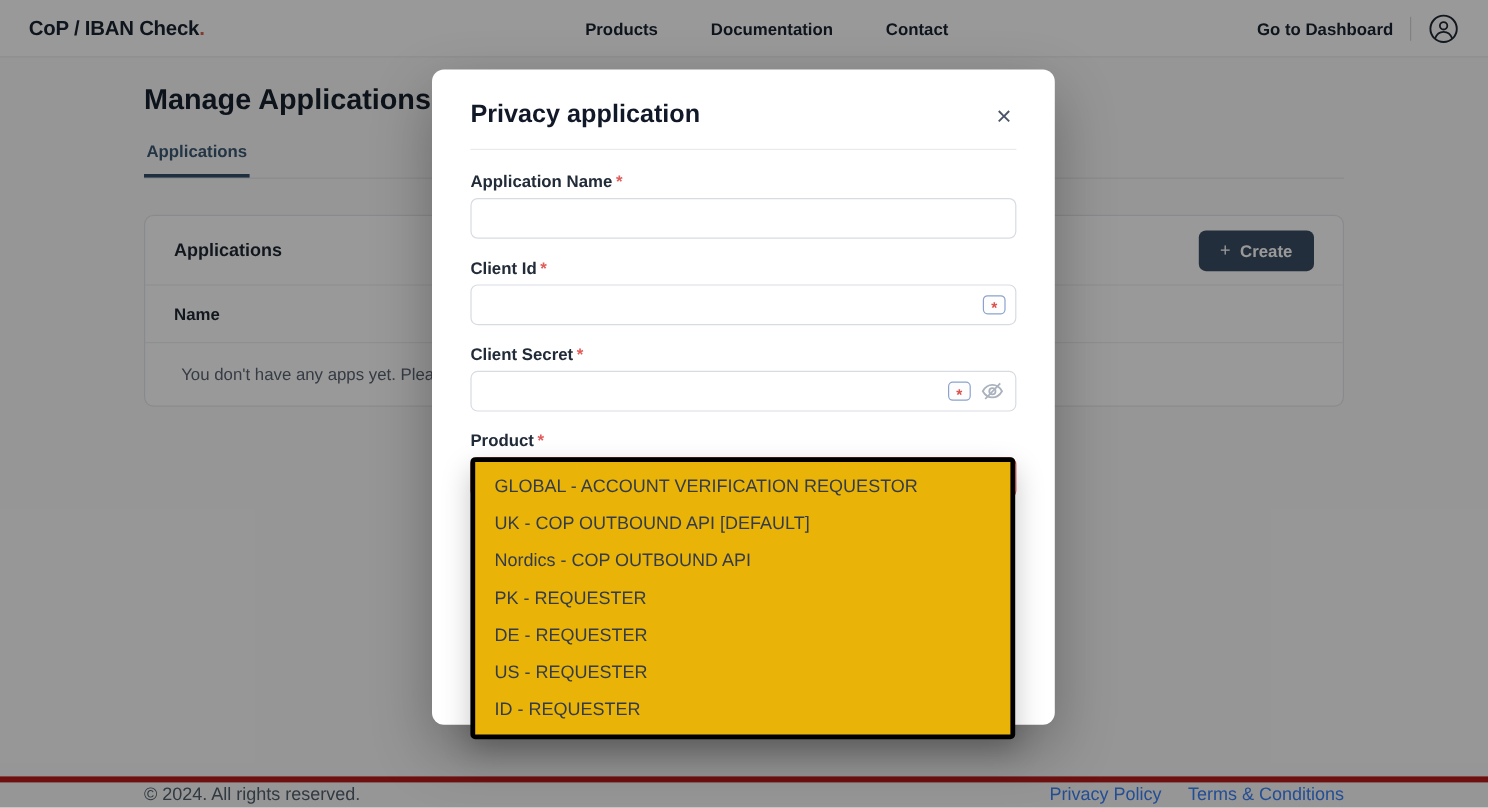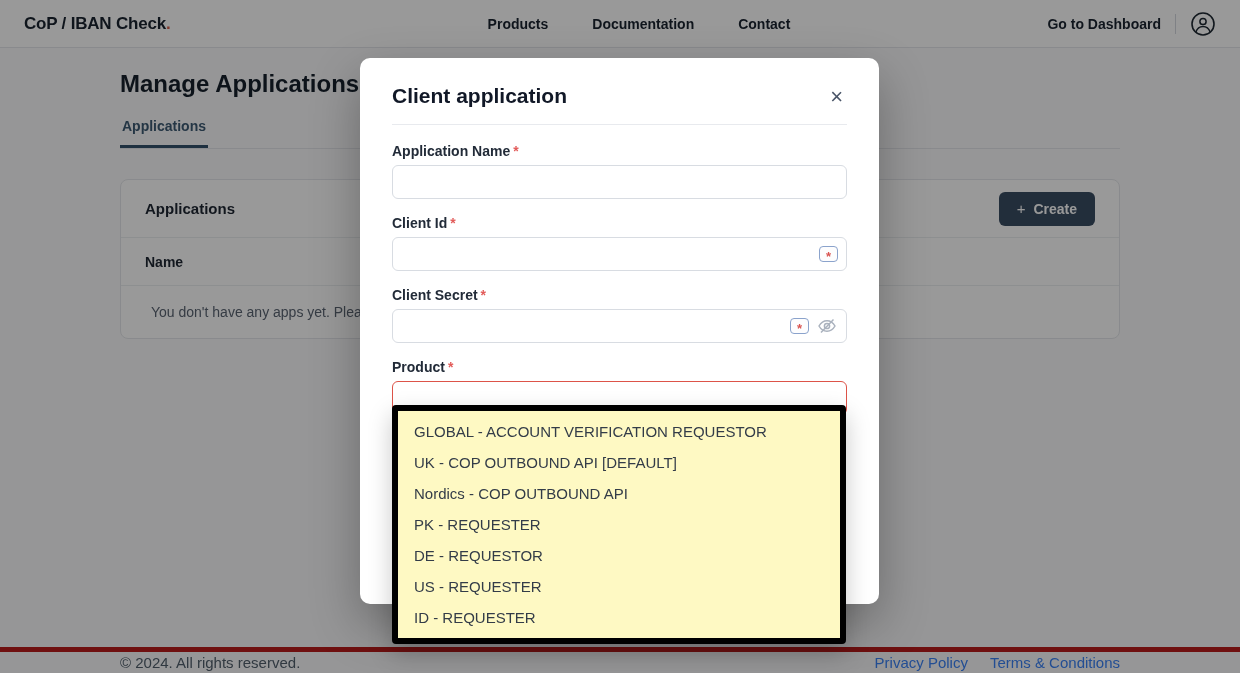--- a/index.html
+++ b/index.html
@@ -108,22 +108,22 @@
   .input-icon { position:absolute; top:50%; transform:translateY(-50%); display:flex; align-items:center; cursor:pointer; }
   .autofill-badge {
     width:19px; height:16px; border:1.2px solid #8ba3cc; border-radius:4px;
     display:flex; align-items:center; justify-content:center;
     color:#d9534f; font-size:13px; font-weight:700; background:#fdfdfe;
   }
   .autofill-badge span { position:relative; top:2px; }
 
   
   .dropdown {
-    position:absolute; left:392px; top:405px; width:454px;
-    background:#fef9c3; border:6px solid #000000; border-radius:4px;
+    position:absolute; left:392px; top:381px; width:454px;
+    background:#eab308; border:4px solid #000000; border-radius:4px;
     box-shadow:0 10px 24px rgba(0,0,0,0.22);
     z-index:30; padding:5px 0;
   }
   .option {
     font-size:15px; color:#333c48; padding:8px 16px; line-height:15px; cursor:pointer; white-space:nowrap;
   }
 </style>
 </head>
 <body>
 
@@ -181,21 +181,21 @@
       <div class="footer-link">Terms &amp; Conditions</div>
     </div>
   </div>
 
 </div>
 
 <div class="overlay"></div>
 
 <div class="modal">
   <div class="modal-header">
-    <div class="modal-title">Client application</div>
+    <div class="modal-title">Privacy application</div>
     <div class="modal-close">×</div>
   </div>
   <div class="modal-divider"></div>
   <div class="modal-body">
 
     <div class="field">
       <label class="field-label">
         <span>Application Name</span><span class="req">*</span>
       </label>
       <div class="input-wrap">
@@ -248,16 +248,16 @@
     </div>
 
   </div>
 </div>
 
 <div class="dropdown">
   <div class="option">GLOBAL - ACCOUNT VERIFICATION REQUESTOR</div>
   <div class="option">UK - COP OUTBOUND API [DEFAULT]</div>
   <div class="option">Nordics - COP OUTBOUND API</div>
   <div class="option">PK - REQUESTER</div>
-  <div class="option">DE - REQUESTOR</div>
+  <div class="option">DE - REQUESTER</div>
   <div class="option">US - REQUESTER</div>
   <div class="option">ID - REQUESTER</div>
 </div>
 
 </body></html>

